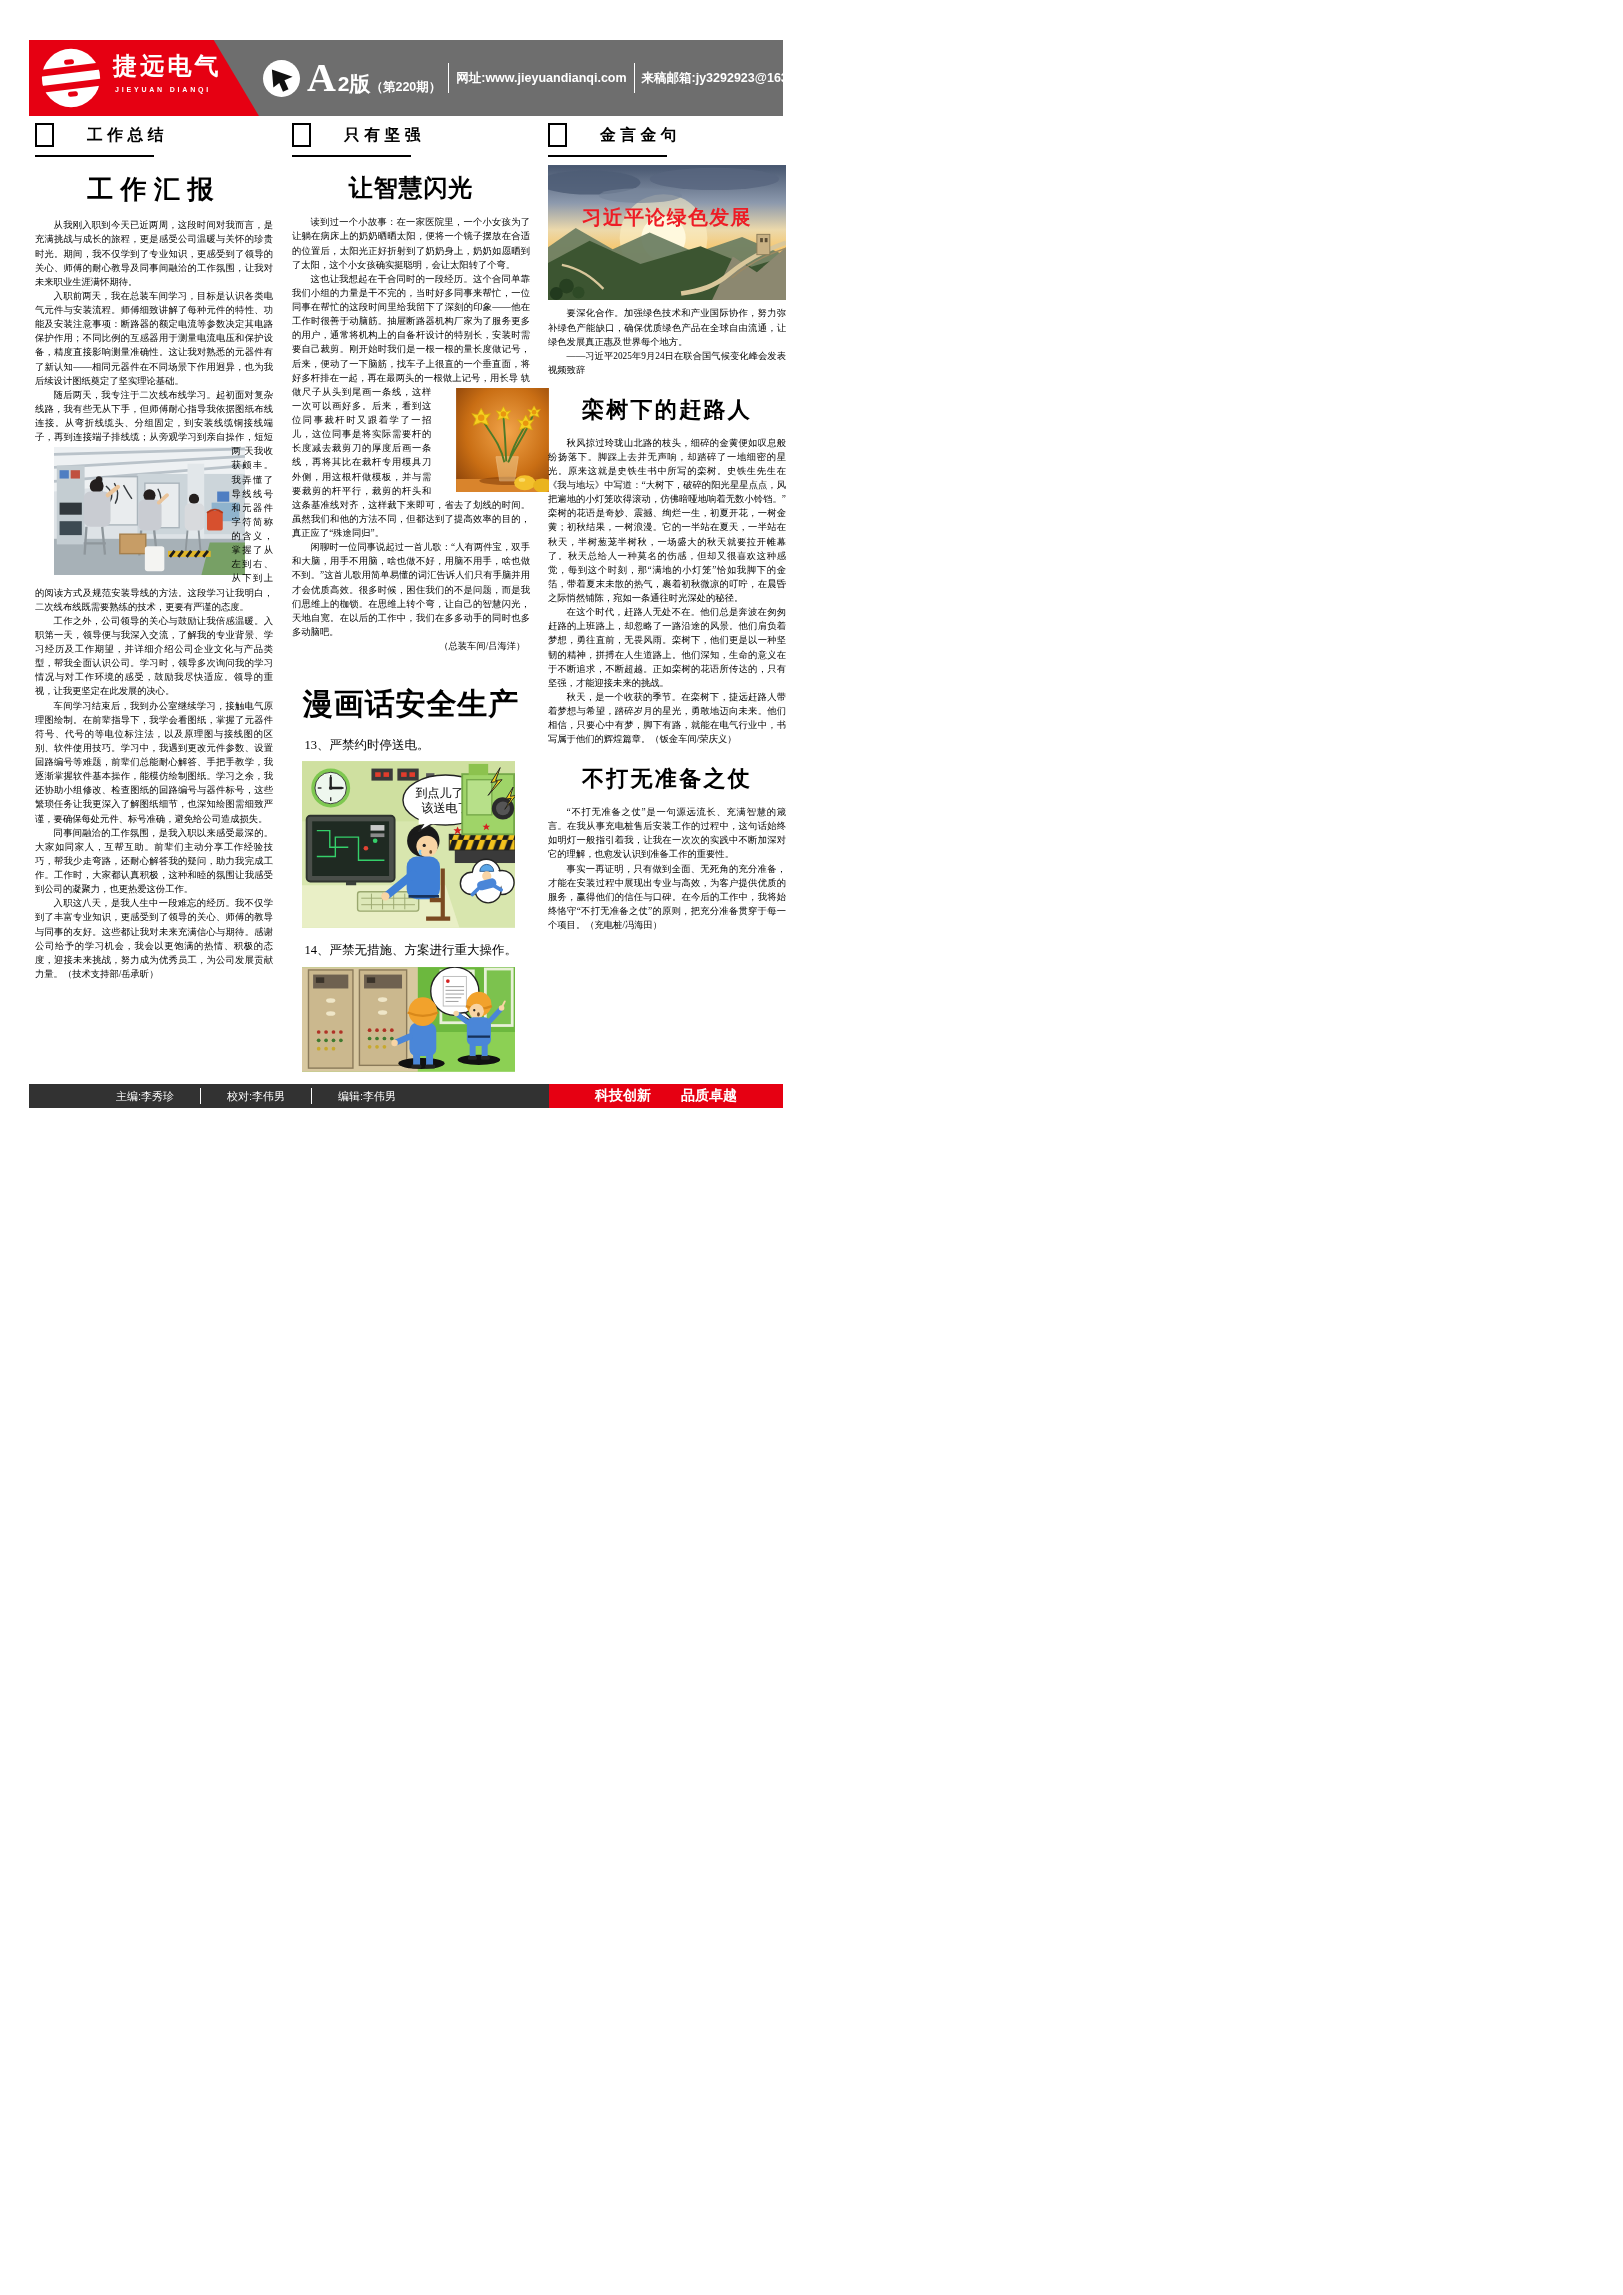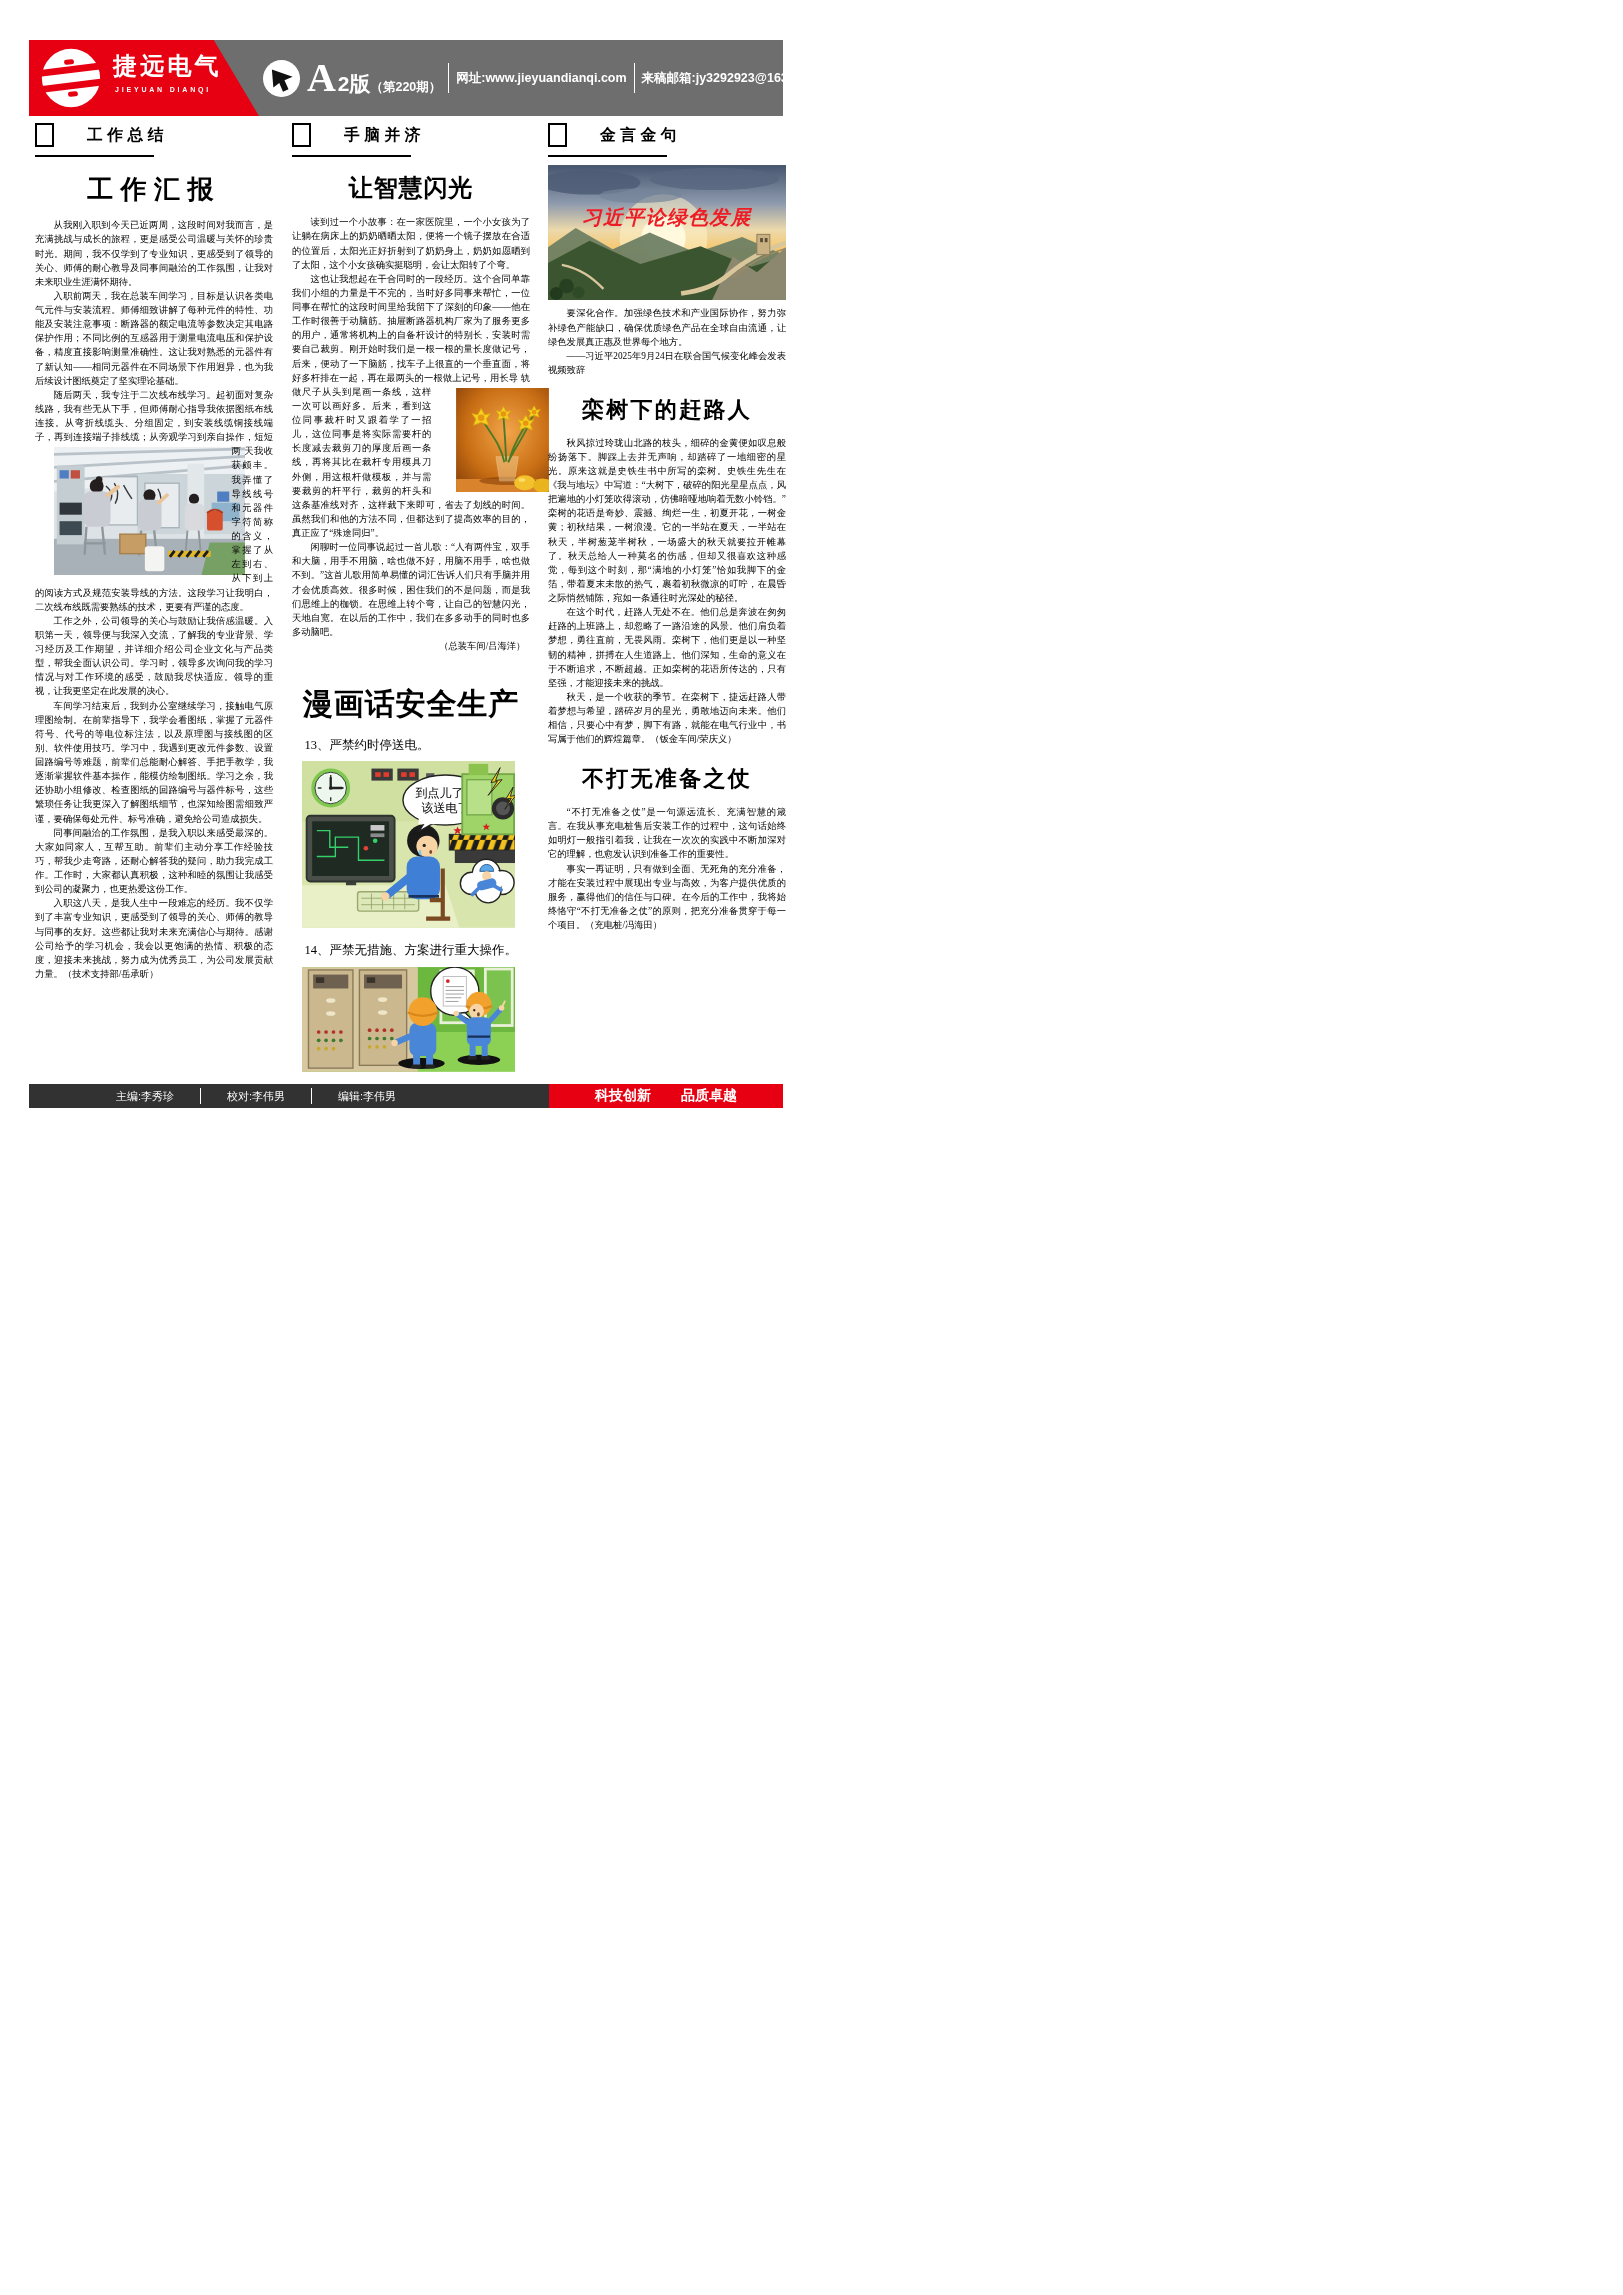--- a/index.html
+++ b/index.html
@@ -33,21 +33,21 @@
   .sec-rule{width:119px;height:1.9px;background:#000;margin-top:7.4px;}
   .art-title{text-align:center;font-weight:bold;}
   .t-big{font-size:26px;letter-spacing:7.4px;margin:15.7px 0 11px;}
   .t-mid{font-size:24px;letter-spacing:0.9px;margin:15.7px 0 11px;}
   .t-comic{font-size:30px;letter-spacing:0.9px;margin:30px 0 12px;}
   .t-sub{font-size:22px;letter-spacing:2.3px;margin:17.6px 0 11px;}
   p.body{font-size:9.3px;line-height:1.52;text-align:justify;text-indent:2em;margin:0;}
   .sig-line{font-size:9.3px;line-height:1.6;text-align:right;padding-right:4.6px;margin:0;}
   .ws-float{float:left;width:191px;height:128px;margin:2.8px 5.6px 2.8px 0;display:block;}
   .df-float{float:right;width:93px;height:104px;margin:2.8px 0 2.8px 5.6px;display:block;}
-  .photo-block{width:238px;height:135px;margin-top:8.3px;display:block;font-style:italic;}
+  .photo-block{width:238px;height:135px;margin-top:8.3px;display:block;}
   .comic-cap{font-size:12.5px;margin:12px 0 7.4px;text-indent:1em;}
   .comic-art{display:block;margin:0 0 4.6px 10.2px;width:213px;}
   
   .footer{position:absolute;left:29px;top:1084px;width:754px;height:24px;display:flex;
     font-family:"Liberation Sans","DejaVu Sans",sans-serif;}
   .footer-dark{width:520px;background:#323232;color:#fff;display:flex;align-items:center;font-size:11px;}
   .f-item{padding:0 26px;white-space:nowrap;}
   .f-item:first-child{padding-left:51px;margin-left:36px;}
   .f-sep{width:0.9px;height:16.7px;background:#fff;flex:0 0 auto;}
   .footer-red{flex:1;background:#e60012;color:#fff;display:flex;align-items:center;justify-content:center;
@@ -144,21 +144,21 @@
   </p>
   <p class="body">工作之外，公司领导的关心与鼓励让我倍感温暖。入职第一天，领导便与我深入交流，了解我的专业背景、学习经历及工作期望，并详细介绍公司企业文化与产品类型，帮我全面认识公司。学习时，领导多次询问我的学习情况与对工作环境的感受，鼓励我尽快适应。领导的重视，让我更坚定在此发展的决心。</p>
   <p class="body">车间学习结束后，我到办公室继续学习，接触电气原理图绘制。在前辈指导下，我学会看图纸，掌握了元器件符号、代号的等电位标注法，以及原理图与接线图的区别、软件使用技巧。学习中，我遇到更改元件参数、设置回路编号等难题，前辈们总能耐心解答、手把手教学，我逐渐掌握软件基本操作，能模仿绘制图纸。学习之余，我还协助小组修改、检查图纸的回路编号与器件标号，这些繁琐任务让我更深入了解图纸细节，也深知绘图需细致严谨，要确保每处元件、标号准确，避免给公司造成损失。</p>
   <p class="body">同事间融洽的工作氛围，是我入职以来感受最深的。大家如同家人，互帮互助。前辈们主动分享工作经验技巧，帮我少走弯路，还耐心解答我的疑问，助力我完成工作。工作时，大家都认真积极，这种和睦的氛围让我感受到公司的凝聚力，也更热爱这份工作。</p>
   <p class="body">入职这八天，是我人生中一段难忘的经历。我不仅学到了丰富专业知识，更感受到了领导的关心、师傅的教导与同事的友好。这些都让我对未来充满信心与期待。感谢公司给予的学习机会，我会以更饱满的热情、积极的态度，迎接未来挑战，努力成为优秀员工，为公司发展贡献力量。（技术支持部/岳承昕）</p>
 </section>
 
 <section class="col" id="col2">
   <div class="sec-head">
     <span class="sq"></span>
-    <span class="sec-title">手脑并济</span>
+    <span class="sec-title">只有坚强</span>
   </div>
   <div class="sec-rule"></div>
   <h1 class="art-title t-mid">让智慧闪光</h1>
   <p class="body">读到过一个小故事：在一家医院里，一个小女孩为了让躺在病床上的奶奶晒晒太阳，便将一个镜子摆放在合适的位置后，太阳光正好折射到了奶奶身上，奶奶如愿晒到了太阳，这个小女孩确实挺聪明，会让太阳转了个弯。</p>
   <p class="body">
     <span>这也让我想起在干合同时的一段经历。这个合同单靠我们小组的力量是干不完的，当时好多同事来帮忙，一位同事在帮忙的这段时间里给我留下了深刻的印象——他在工作时很善于动脑筋。抽屉断路器机构厂家为了服务更多的用户，通常将机构上的自备杆设计的特别长，安装时需要自己裁剪。刚开始时我们是一根一根的量长度做记号，后来，便动了一下脑筋，找车子上很直的一个垂直面，将好多杆排在一起，再在最两头的一根做上记号，用长导</span>
     <span class="df-float">
       <svg viewBox="0 0 200 224" width="93" height="104">
         <defs>
           <radialGradient id="dfbg" cx="55%" cy="42%" r="80%">

